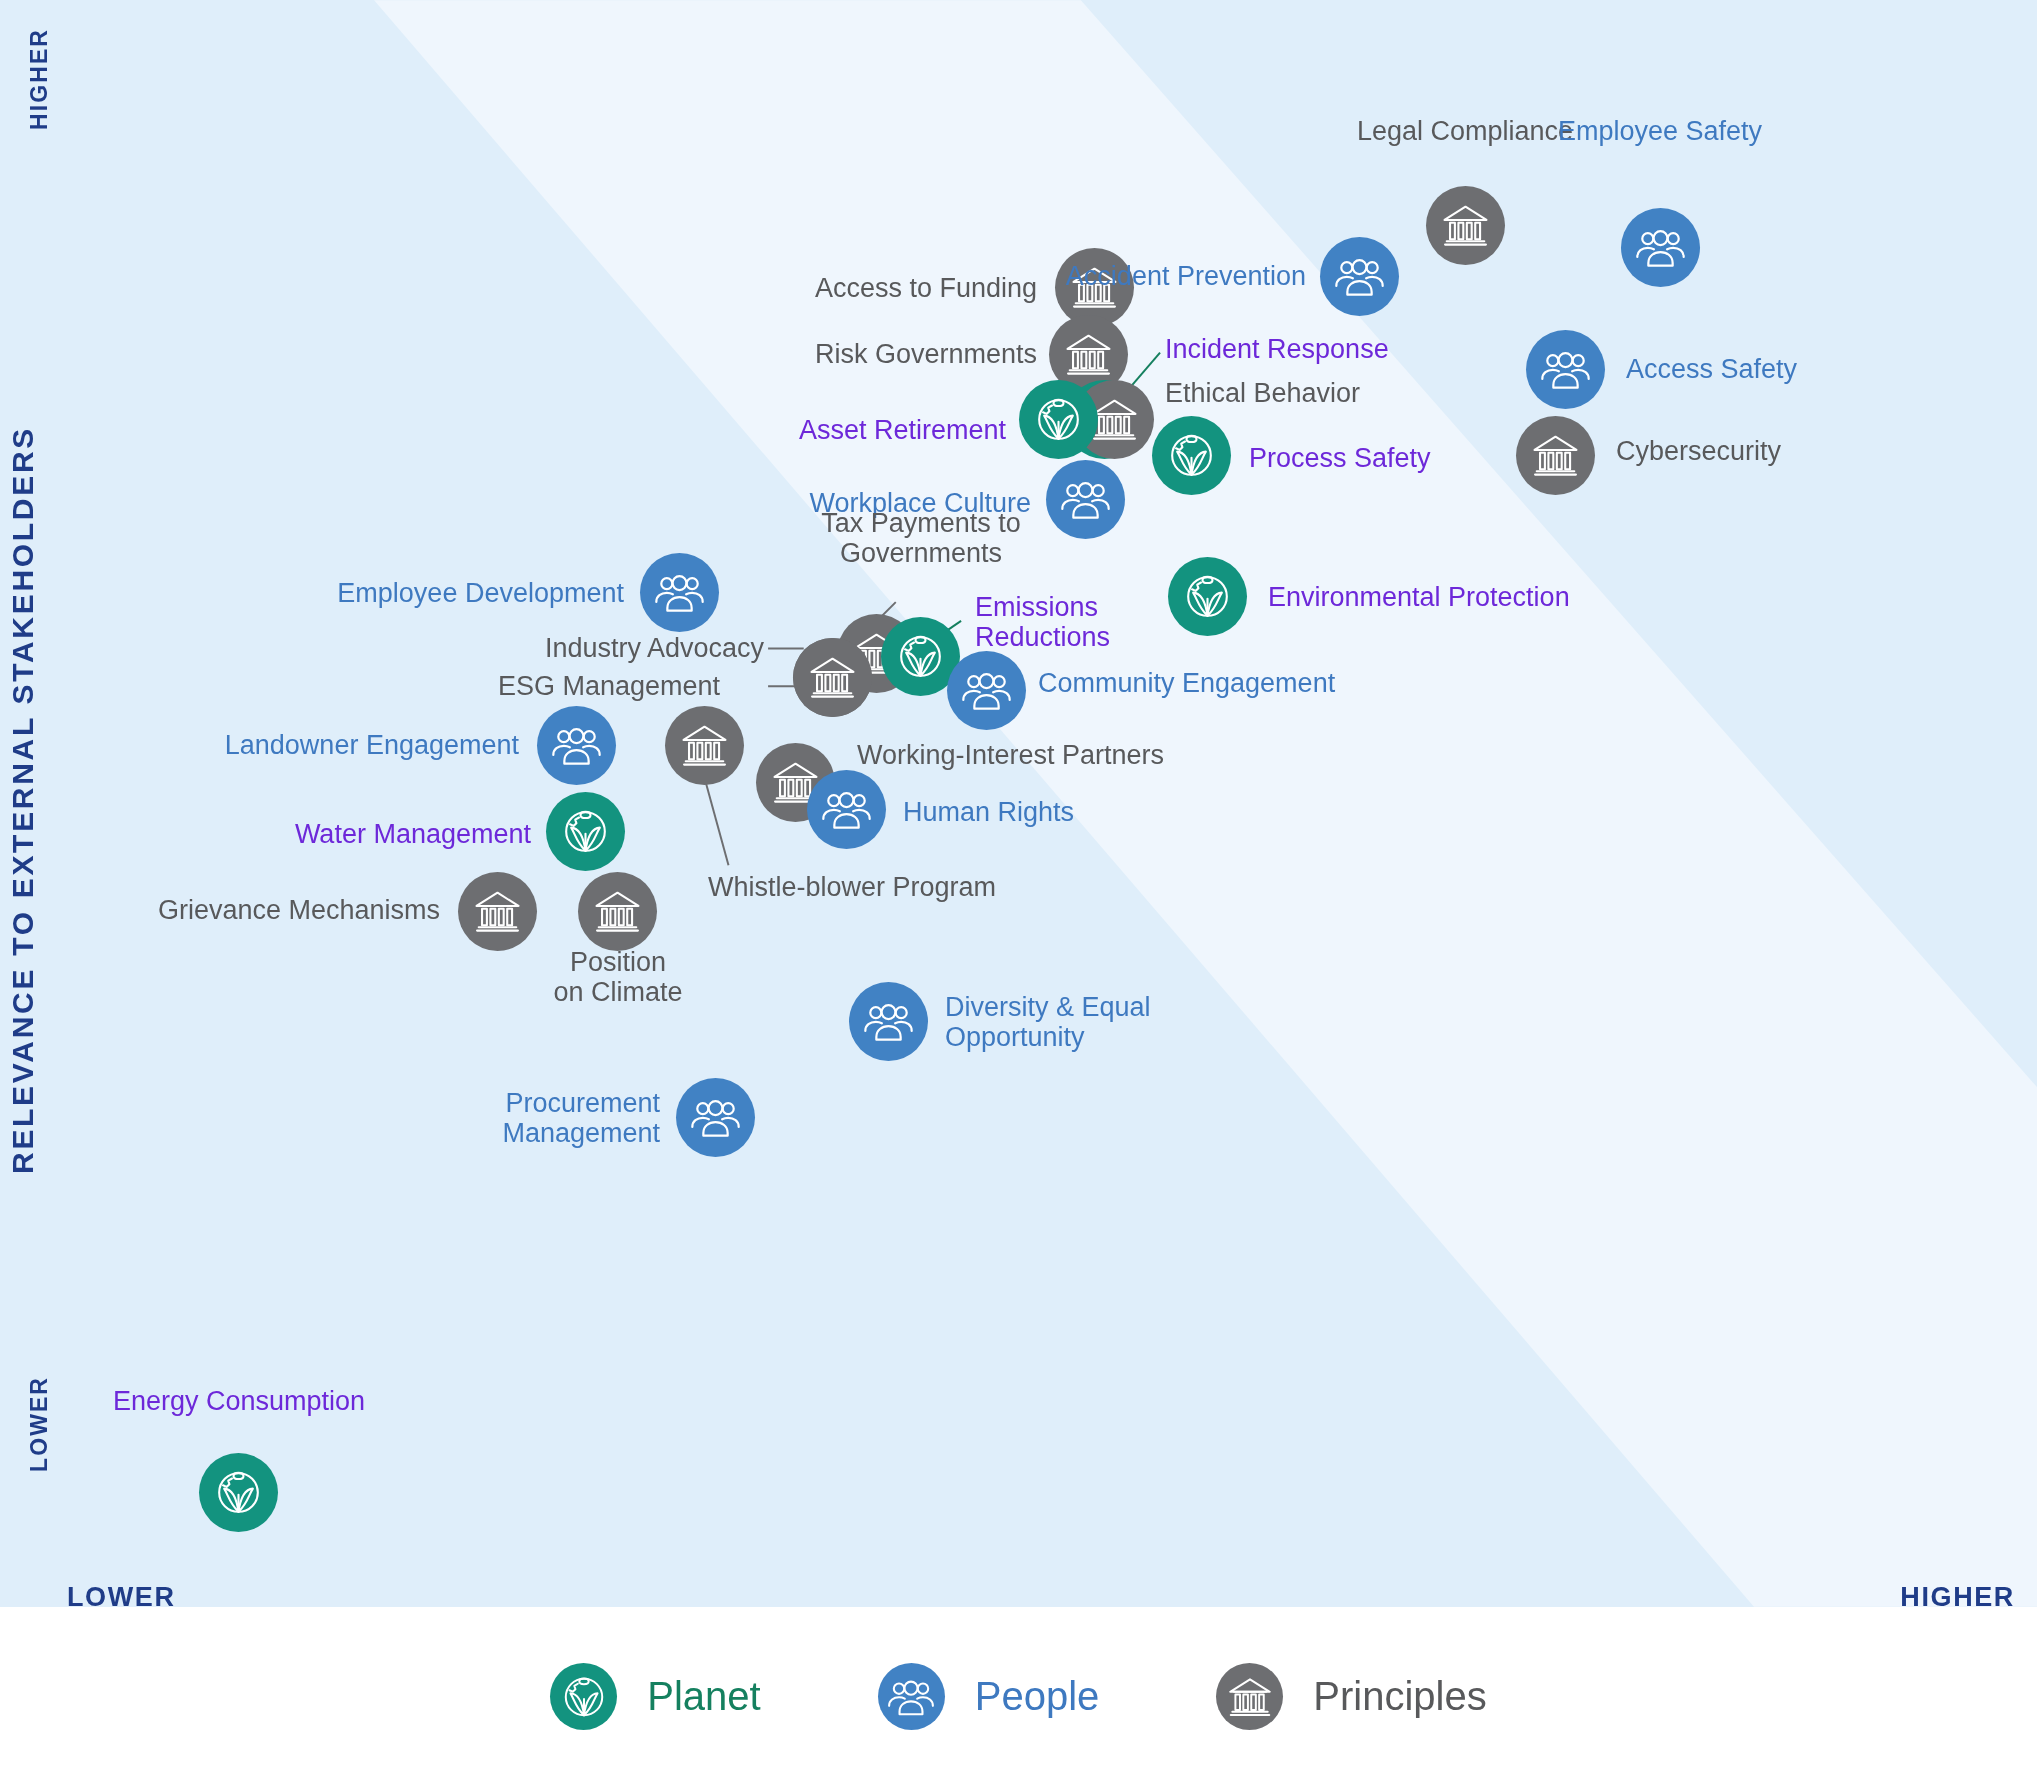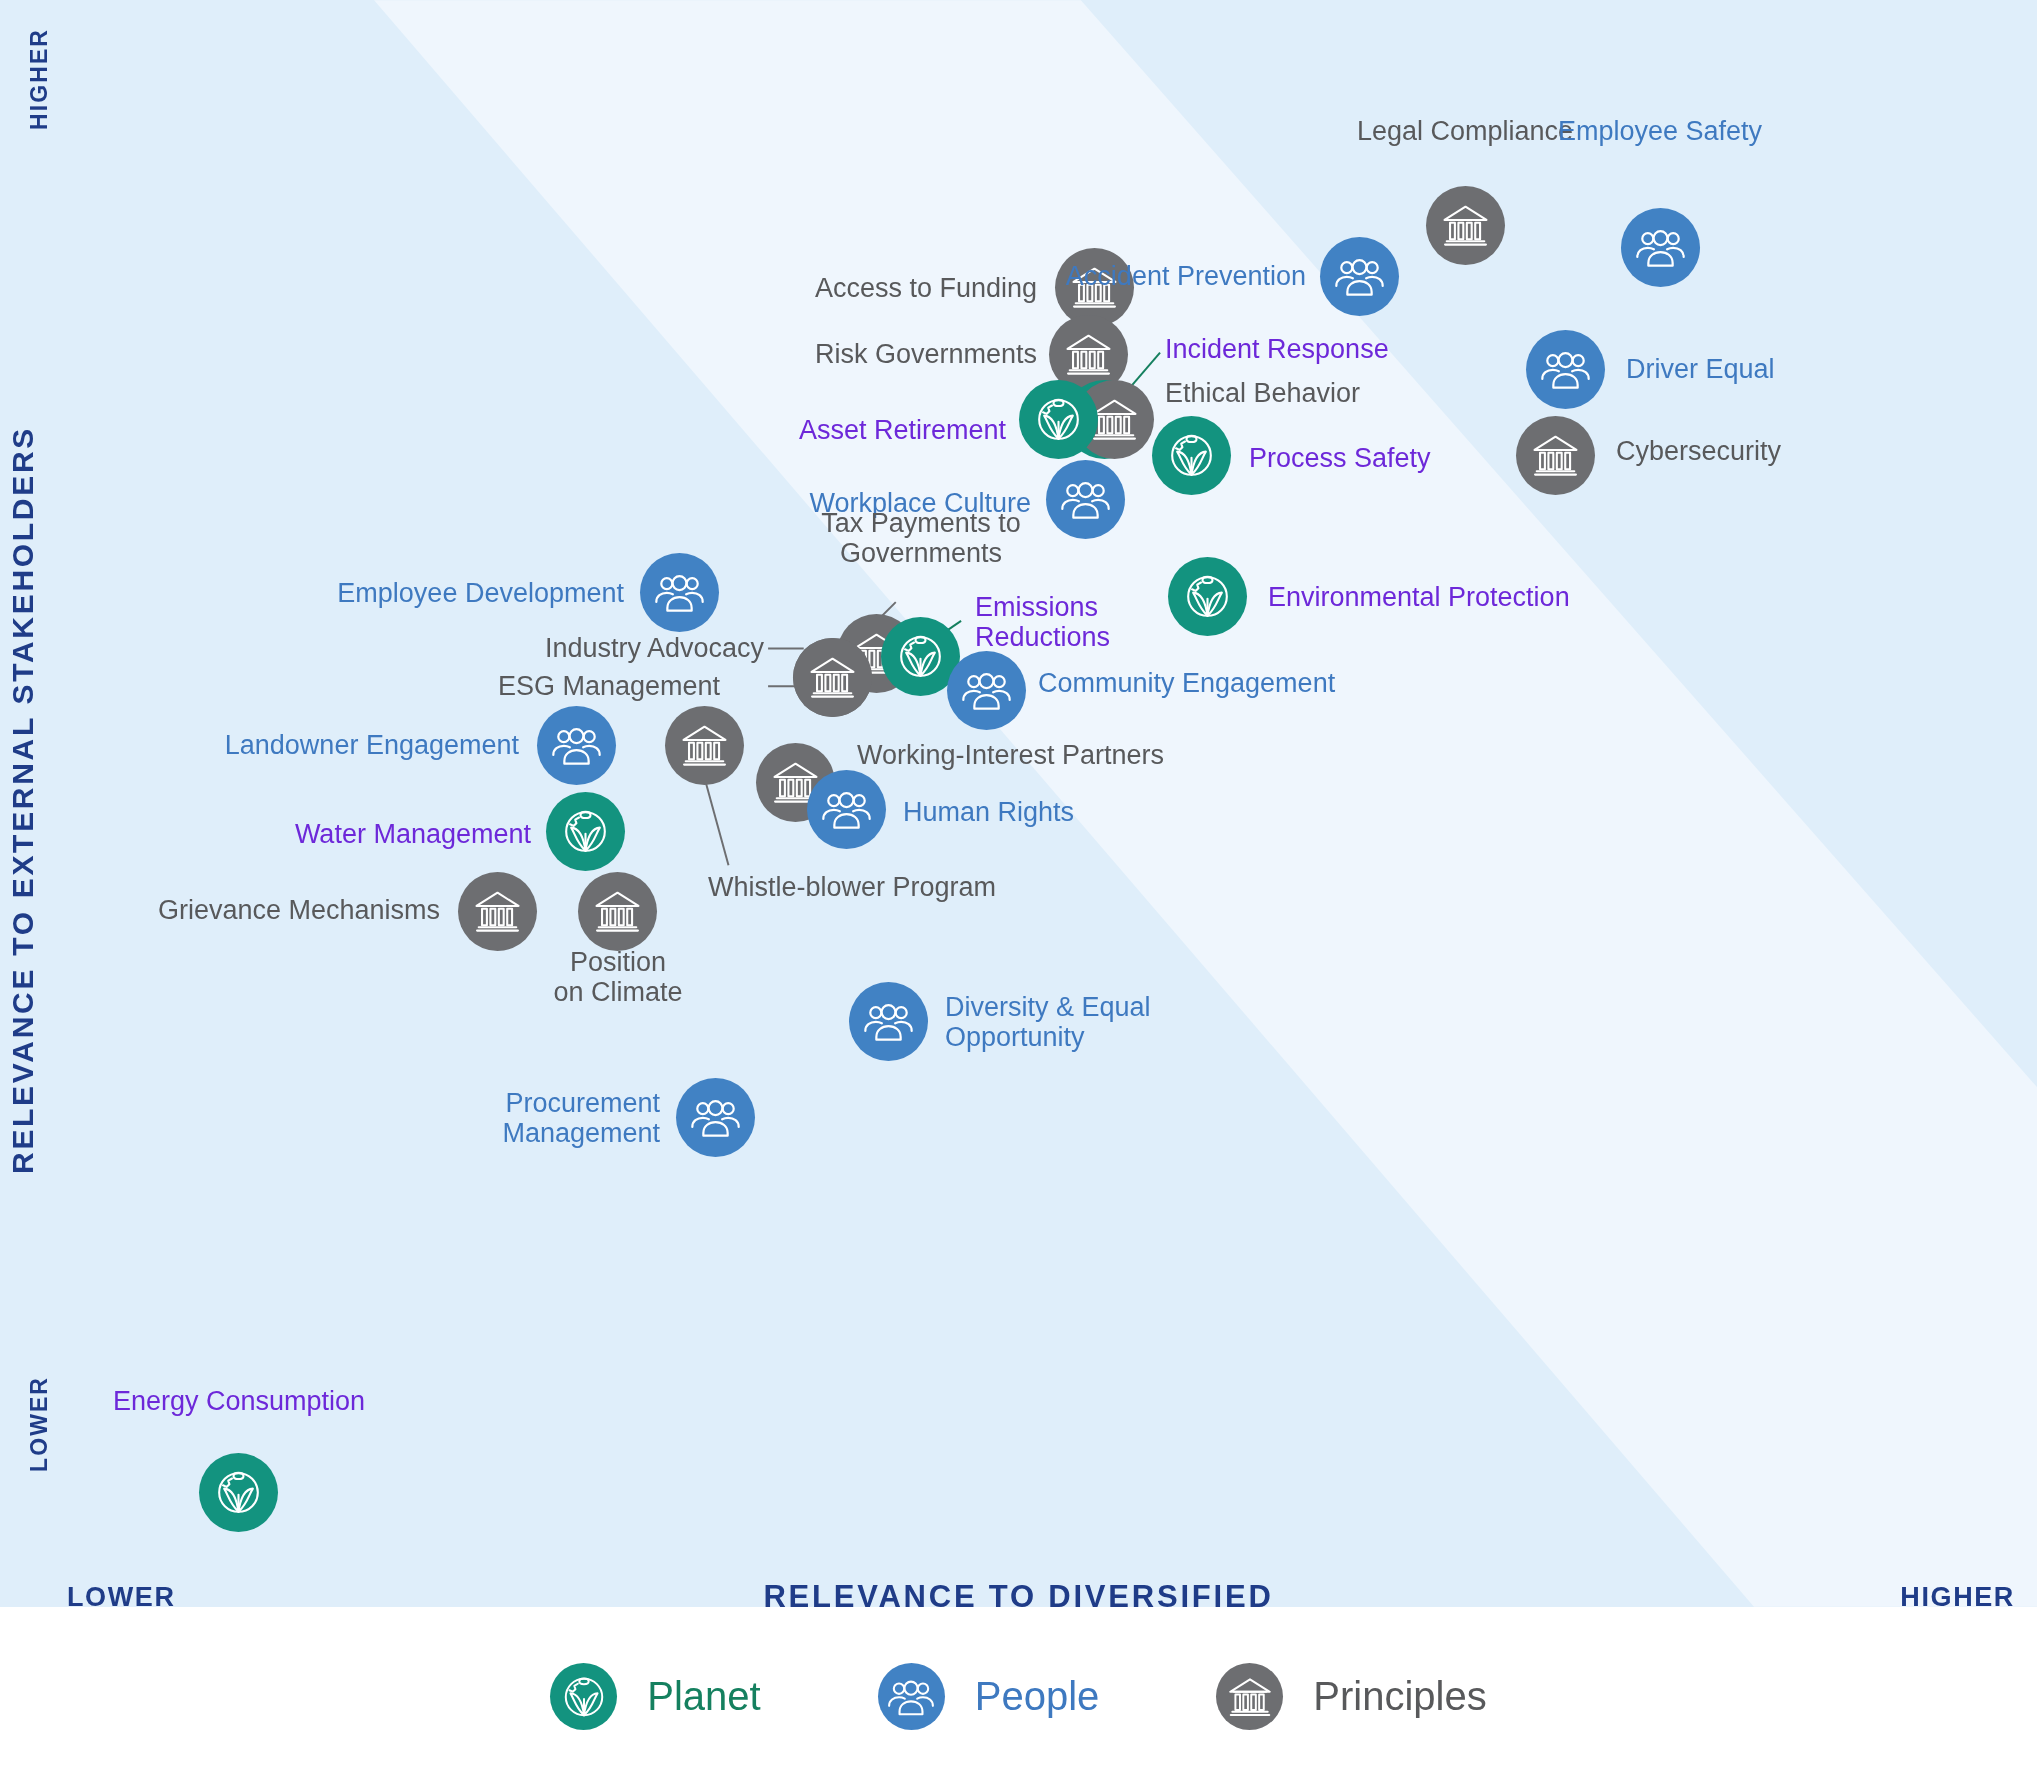--- a/index.html
+++ b/index.html
@@ -117,21 +117,20 @@
         <line x1="971" y1="627" x2="927" y2="657"></line>
         <line x1="1172" y1="356" x2="1129" y2="406"></line>
       </g>
     </svg>
 
     <div class="axis-y" id="y-title">RELEVANCE TO EXTERNAL STAKEHOLDERS</div>
     <div class="axis-y" id="y-high">HIGHER</div>
     <div class="axis-y" id="y-low">LOWER</div>
 
     <div class="axis-x" id="x-low">LOWER</div>
-    <div class="axis-x" id="x-title">RELEVANCE TO DIVERSIFIED</div>
     <div class="axis-x" id="x-high">HIGHER</div>
 
     <div id="points-layer">
         <div class="bubble b-principles" style="left: 1426px; top: 186px; width: 79px; height: 79px;">
           <span>
             <svg width="53" height="53" viewBox="0 0 48 48" fill="none" stroke="#fff" stroke-width="1.9" stroke-linecap="round" stroke-linejoin="round">
     <path d="M5 19 L24 7 L43 19 Z"></path>
     <path d="M8.5 19 H39.5"></path>
     <rect x="10" y="21.5" width="4.4" height="15"></rect>
     <rect x="17.6" y="21.5" width="4.4" height="15"></rect>
@@ -498,21 +497,21 @@
     <path d="M10 17.5 l3.2 1.4 2.6-2.3 -1.1-3.3 3.4-2.0"></path>
     <path d="M24 41.5 L24 26"></path>
   </svg>
           </span>
         </div>
         <div class="lab principles c" style="left: 1465px; top: 146px;">Legal Compliance</div>
         <div class="lab people c" style="left: 1660px; top: 146px;">Employee Safety</div>
         <div class="lab people r" style="left: 1306px; top: 276px;">Accident Prevention</div>
         <div class="lab principles r" style="left: 1037px; top: 288px;">Access to Funding</div>
         <div class="lab principles r" style="left: 1037px; top: 354px;">Risk Governments</div>
-        <div class="lab people l" style="left: 1626px; top: 369px;">Driver Equal</div>
+        <div class="lab people l" style="left: 1626px; top: 369px;">Access Safety</div>
         <div class="lab planet l" style="left: 1165px; top: 349px;">Incident Response</div>
         <div class="lab principles l" style="left: 1165px; top: 393px;">Ethical Behavior</div>
         <div class="lab planet r" style="left: 1006px; top: 430px;">Asset Retirement</div>
         <div class="lab planet l" style="left: 1249px; top: 458px;">Process Safety</div>
         <div class="lab principles l" style="left: 1616px; top: 451px;">Cybersecurity</div>
         <div class="lab people r" style="left: 1031px; top: 503px;">Workplace Culture</div>
         <div class="lab planet l" style="left: 1268px; top: 597px;">Environmental Protection</div>
         <div class="lab people r" style="left: 624px; top: 593px;">Employee Development</div>
         <div class="lab principles c" style="left: 921px; top: 568px;">Tax Payments to
 Governments</div>

